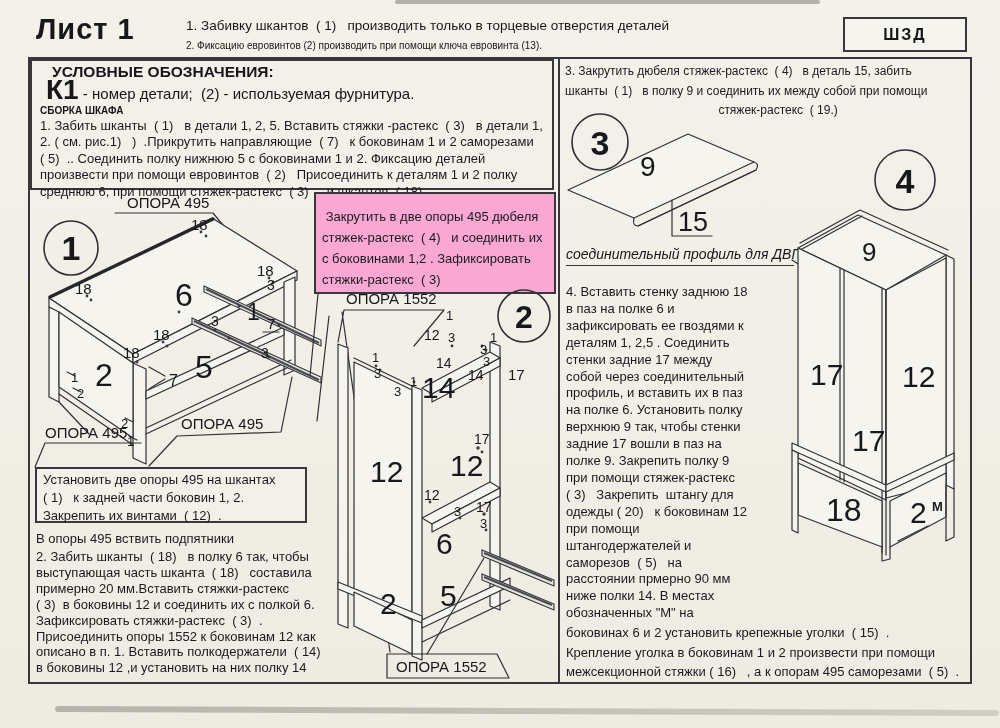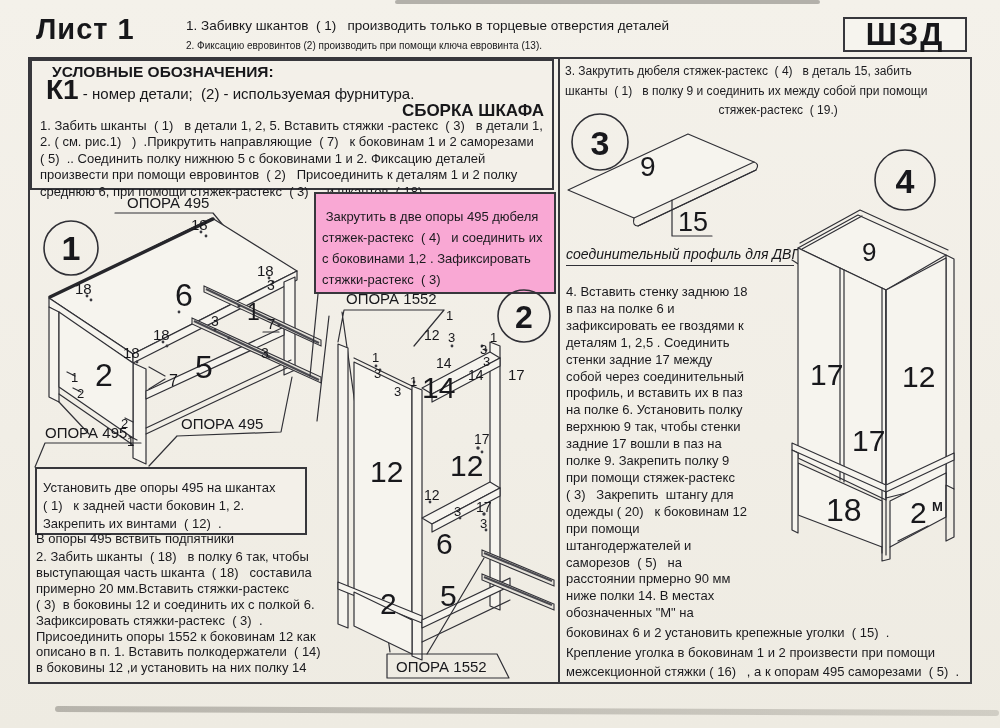--- a/index.html
+++ b/index.html
@@ -25,32 +25,32 @@
 </head>
 <body>
 
 <div class="abs" style="left:395px;top:0;width:425px;height:4px;background:#63625d;opacity:.45;border-radius:2px;"></div>
 <div class="abs" style="left:55px;top:708px;width:944px;height:6px;background:linear-gradient(90deg,#7f7c75,#b2afa6);opacity:.5;border-radius:3px;transform:rotate(.25deg);"></div>
 
 <div class="abs" style="left:36px;top:13px;font-size:29px;font-weight:bold;letter-spacing:1px;">Лист 1</div>
 <div class="abs" style="left:186px;top:16px;font-size:13.5px;line-height:20px;white-space:pre;">1. Забивку шкантов  ( 1)   производить только в торцевые отверстия деталей</div>
 <div class="abs" style="left:186px;top:36px;font-size:10px;line-height:20px;white-space:pre;">2. Фиксацию евровинтов (2) производить при помощи ключа евровинта (13).</div>
 <div class="abs box" style="left:843px;top:17px;width:124px;height:35px;display:flex;align-items:center;justify-content:center;background:#f6f4ee;">
-  <span style="font-size:31px;font-weight:bold;letter-spacing:2px;">ШЗД</span>
+  <span style="font-size:16px;font-weight:bold;letter-spacing:2px;">ШЗД</span>
 </div>
 
 <div class="abs box" style="left:28px;top:57px;width:944px;height:627px;"></div>
 <div class="abs" style="left:558px;top:57px;width:2px;height:627px;background:#37373c;"></div>
 
 <div class="abs box" style="left:30px;top:59px;width:524px;height:131px;padding:2px 8px 0 8px;background:#f3f0e9;">
   <div style="font-size:15.5px;font-weight:bold;line-height:17px;padding-left:12px;">УСЛОВНЫЕ ОБОЗНАЧЕНИЯ:</div>
   <div style="line-height:20px;padding-left:6px;">
     <span style="font-size:28px;font-weight:bold;">К1</span><span style="font-size:15px;font-weight:normal;white-space:pre;"> - номер детали;  (2) - используемая фурнитура.</span>
   </div>
-  <div style="font-size:17px;font-weight:bold;text-align:right;line-height:14px;">СБОРКА ШКАФА</div>
+  <div style="font-size:10px;font-weight:bold;text-align:left;line-height:14px;">СБОРКА ШКАФА</div>
   <div class="para" style="line-height:16.4px;">1. Забить шканты  ( 1)   в детали 1, 2, 5. Вставить стяжки -растекс  ( 3)   в детали 1,
 2. ( см. рис.1)   )  .Прикрутить направляющие  ( 7)   к боковинам 1 и 2 саморезами
 ( 5)  .. Соединить полку нижнюю 5 с боковинами 1 и 2. Фиксацию деталей
 произвести при помощи евровинтов  ( 2)   Присоединить к деталям 1 и 2 полку
 среднюю 6, при помощи стяжек-растекс  ( 3)   , и шкантов  ( 18)  .</div>
 </div>
 
 <svg class="abs" style="left:29px;top:186px;" width="302" height="282" viewBox="0 0 302 282">
   <g>
     <circle class="ln" cx="42" cy="62" r="27" style="stroke-width:1.6"></circle>
@@ -120,21 +120,21 @@
       <text x="16" y="252" font-size="15">ОПОРА 495</text>
       <text x="152" y="243" font-size="15">ОПОРА 495</text>
     </g>
 </svg>
 
 <div class="abs box para" style="left:314px;top:192px;width:242px;height:102px;padding:12px 6px;line-height:21px;border-width:2px;background:#f9a8d4;"> Закрутить в две опоры 495 дюбеля
 стяжек-растекс  ( 4)   и соединить их
 с боковинами 1,2 . Зафиксировать
 стяжки-растекс  ( 3)</div>
 
-<div class="abs box para" style="left:35px;top:467px;width:272px;height:68px;padding:10px 6px;line-height:18px;border-width:2px;background:#f3f0e9;">Установить две опоры 495 на шкантах
+<div class="abs box para" style="left:35px;top:467px;width:272px;height:56px;padding:2px 6px;line-height:18px;border-width:2px;background:#f3f0e9;">Установить две опоры 495 на шкантах
 ( 1)   к задней части боковин 1, 2.
 Закрепить их винтами  ( 12)  .</div>
 
 <div class="abs para" style="left:36px;top:531px;width:300px;">В опоры 495 вствить подпятники</div>
 
 <div class="abs para" style="left:36px;top:549px;width:312px;line-height:15.9px;">2. Забить шканты  ( 18)   в полку 6 так, чтобы
 выступающая часть шканта  ( 18)   составила
 примерно 20 мм.Вставить стяжки-растекс
 ( 3)  в боковины 12 и соединить их с полкой 6.
 Зафиксировать стяжки-растекс  ( 3)  .

